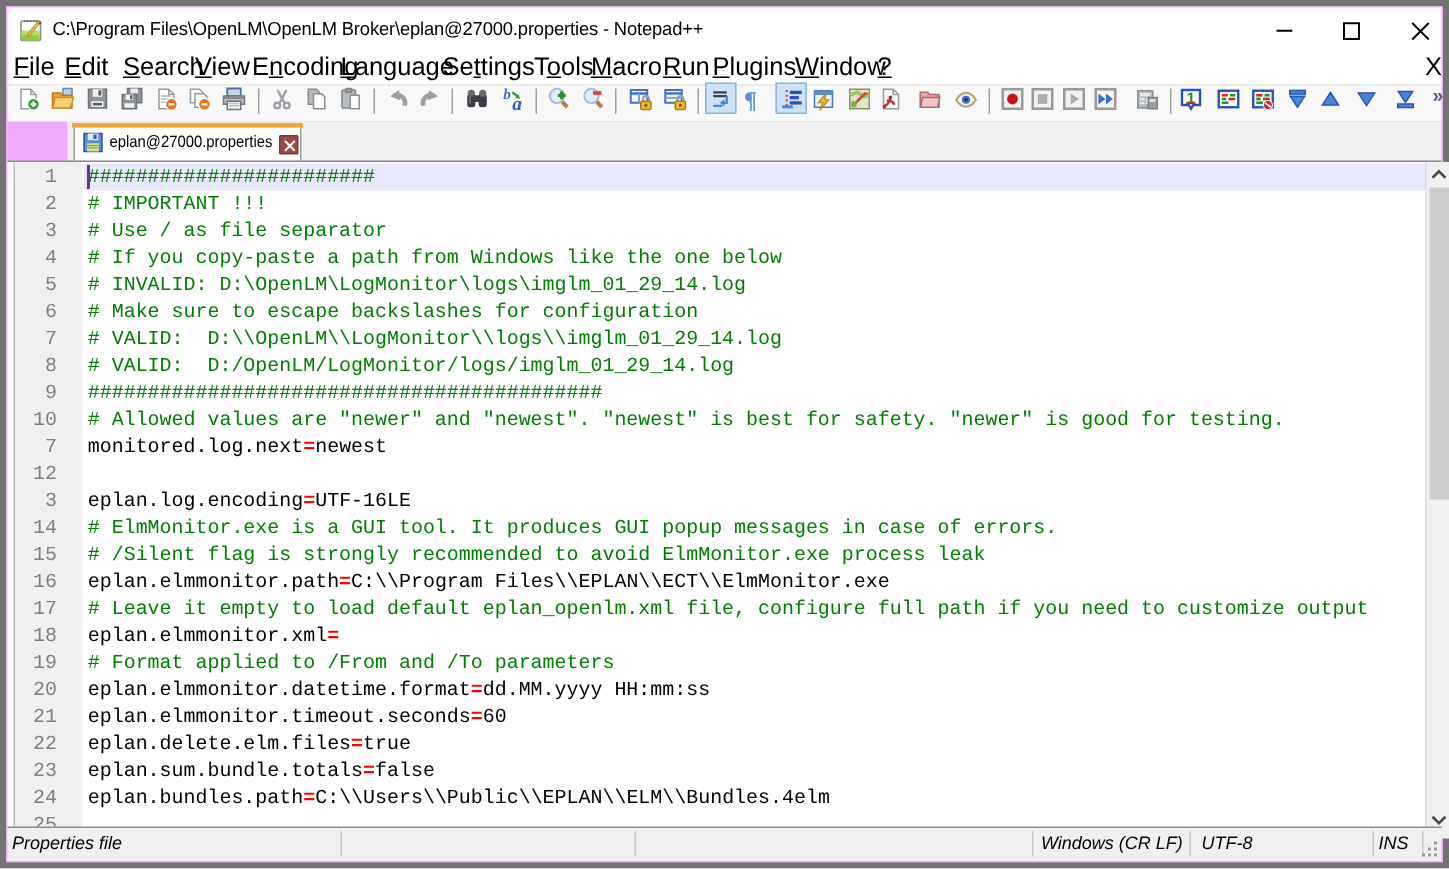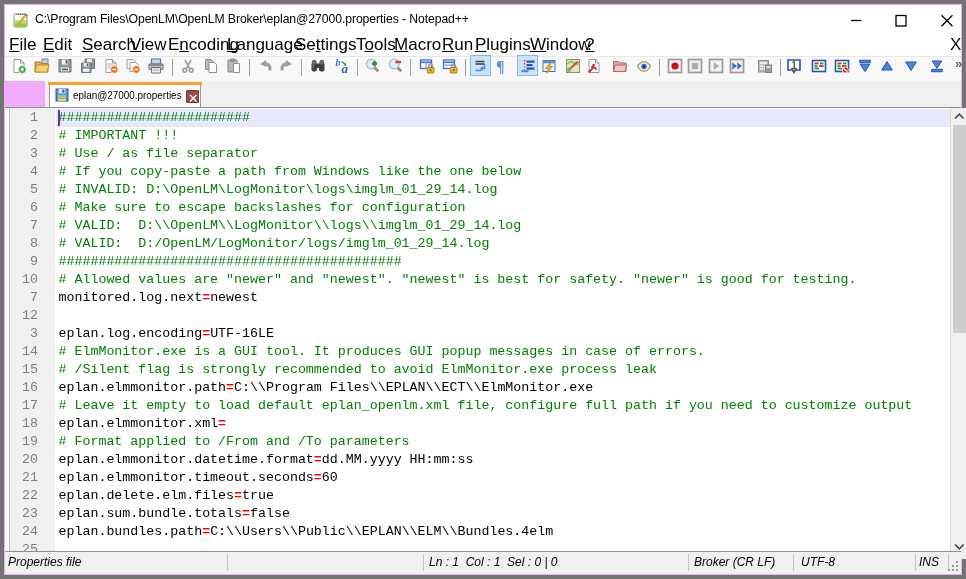--- a/index.html
+++ b/index.html
@@ -362,23 +362,22 @@
         <path d="M4 10.5L8.3 6.2l4.3 4.3" fill="none" stroke="#484848" stroke-width="1.7"></path>
       </svg>
     <svg style="position:absolute;left:0;bottom:4px" width="17" height="17">
         <path d="M4 6.5l4.3 4.3 4.3-4.3" fill="none" stroke="#484848" stroke-width="1.7"></path>
       </svg>
   </div>
   <div id="statusbar">
     <div class="st" style="left:3px">Properties file</div>
     <div class="sd" style="left:222px"></div>
     <div class="sd" style="left:418px"></div>
-    <div class="st" style="left:424px">Ln : 1&nbsp;&nbsp;Col : 1&nbsp;&nbsp;Sel : 0 | 0</div>
     <div class="sd" style="left:683px"></div>
-    <div class="st" style="left:689px">Broker (CR LF)</div>
+    <div class="st" style="left:689px">Windows (CR LF)</div>
     <div class="sd" style="left:788px"></div>
     <div class="st" style="left:796px">UTF-8</div>
     <div class="sd" style="left:910px"></div>
     <div class="st" style="left:914px">INS</div>
     <div class="sd" style="left:943px"></div>
     <svg style="position:absolute;right:2px;bottom:2px" width="12" height="12">
       <g fill="#9a9a9a">
           <rect x="9" y="9" width="2" height="2"></rect>
           <rect x="5" y="9" width="2" height="2"></rect>
           <rect x="1" y="9" width="2" height="2"></rect>

